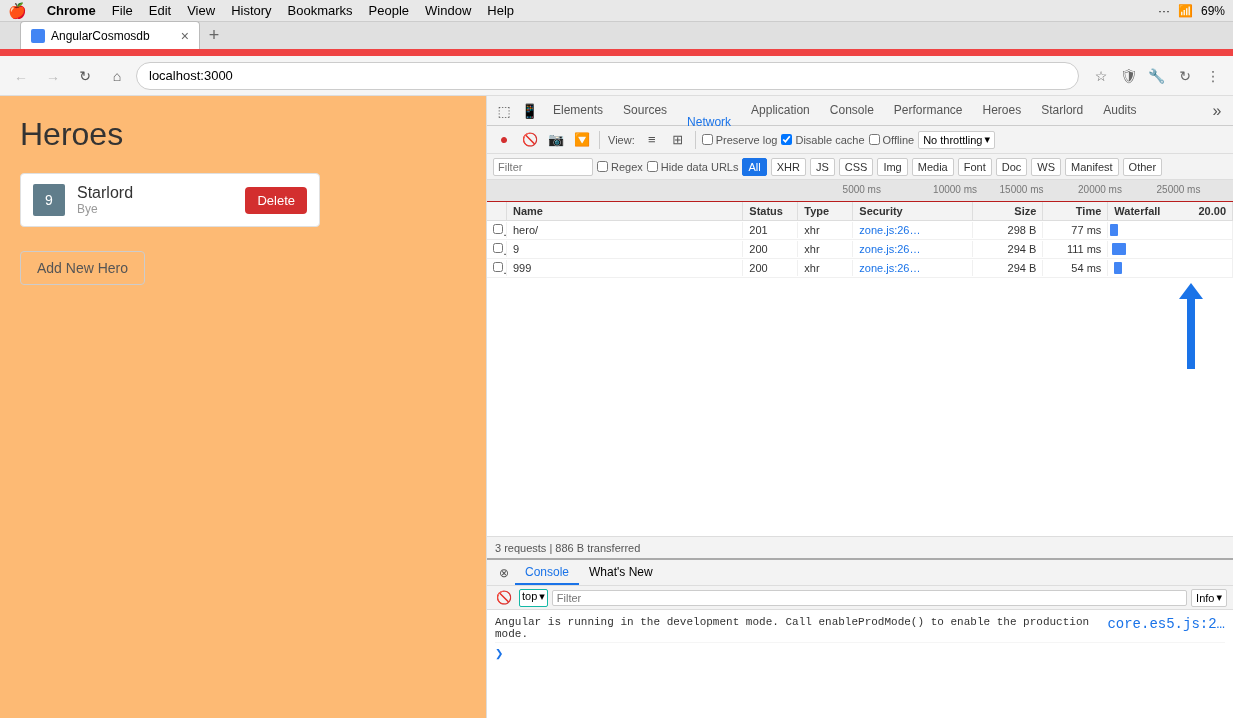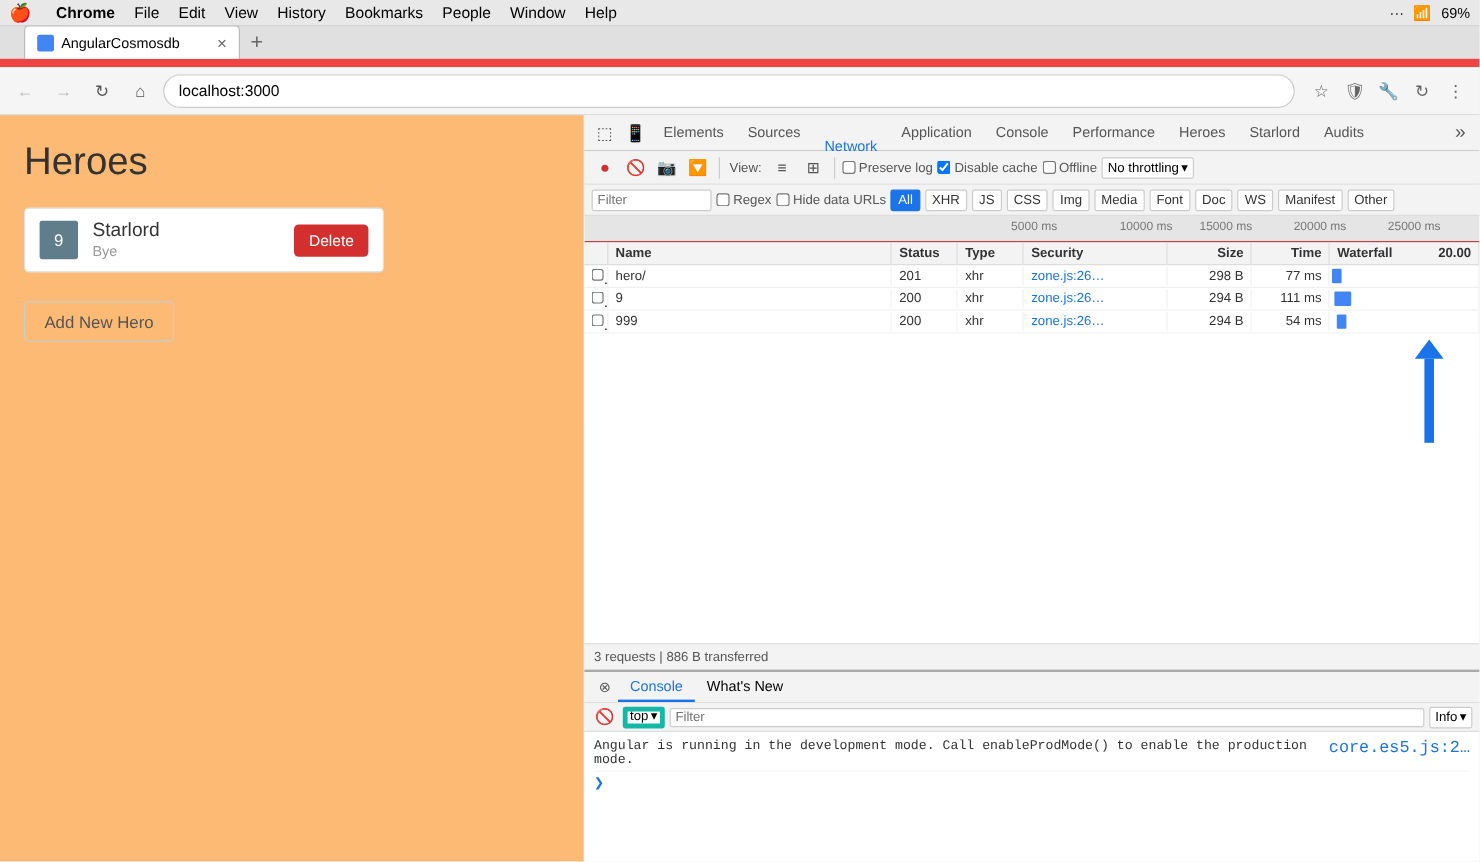--- a/index.html
+++ b/index.html
@@ -400,26 +400,26 @@
       flex: 1;
       height: 16px;
       border: 1px solid #ccc;
       border-radius: 2px;
       padding: 0 4px;
       font-size: 11px;
       background: white;
     }
     .console-top-select {
       height: 18px;
-      border: 4px solid #14b8a6;
+      border: 1px solid #14b8a6;
       background: white;
       font-size: 11px;
       padding: 0 2px;
       display: flex;
-      align-items: flex-end;
+      align-items: flex-start;
       gap: 2px;
       cursor: pointer;
       border-radius: 2px;
     }
     .console-log-level {
       height: 18px;
       border: 1px solid #ccc;
       background: white;
       font-size: 11px;
       padding: 0 4px;

